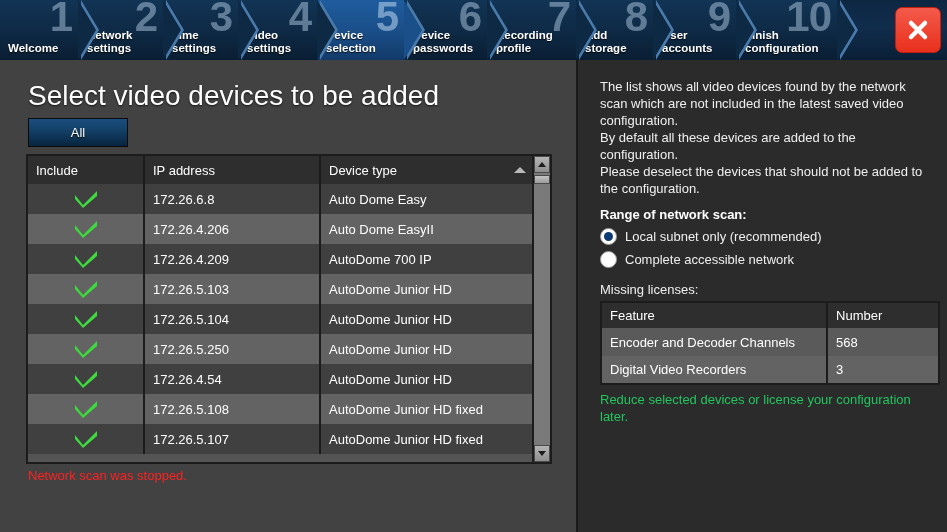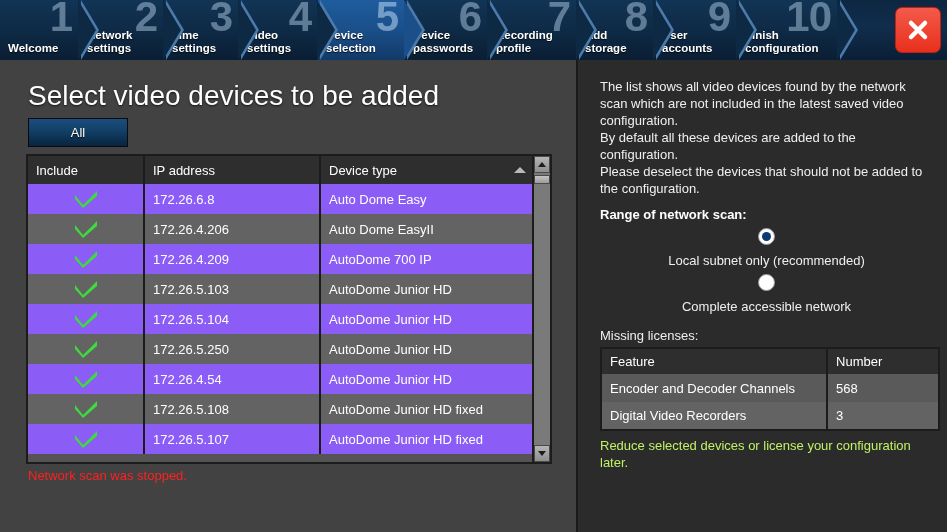--- a/index.html
+++ b/index.html
@@ -130,21 +130,21 @@
   table.devices td {
     color: #ffffff;
     font-size: 13px;
     padding: 6px 8px;
     height: 30px;
     border-right: 2px solid #1c1c1c;
     white-space: nowrap;
     overflow: hidden;
   }
   table.devices td:last-child { border-right: none; }
-  table.devices tr.row-a td { background: #8b5cf6; }
+  table.devices tr.row-a td { background: #404040; }
   table.devices tr.row-b td { background: #636363; }
   td.col-include { text-align: center; padding: 0; }
   .check svg { display: block; margin: 0 auto; }
   .sort-asc {
     position: absolute; right: 8px; top: 50%;
     transform: translateY(-50%);
     width: 0; height: 0;
     border-left: 6px solid transparent;
     border-right: 6px solid transparent;
     border-bottom: 6px solid #b9b9b9;
@@ -200,21 +200,21 @@
   .help-text {
     font-size: 13px; color: #efefef; line-height: 17px;
     white-space: pre-line;
   }
   .section-head {
     font-size: 13px; font-weight: bold; color: #ffffff;
     margin-top: 10px;
   }
   .radio-row {
     display: flex; align-items: center; gap: 8px;
-    margin-top: 6px; cursor: pointer; flex-direction: column;
+    margin-top: 6px; cursor: pointer;
   }
   .radio {
     width: 17px; height: 17px; border-radius: 50%;
     background: #ffffff;
     border: 1px solid #9a9a9a;
     flex: 0 0 17px;
     display: flex; align-items: center; justify-content: center;
   }
   .radio.checked::after {
     content: "";
@@ -246,21 +246,21 @@
   }
   table.licenses th:last-child { border-right: none; }
   table.licenses td {
     color: #ffffff; font-size: 13px;
     padding: 5px 8px; height: 28px;
     border-right: 2px solid #1c1c1c;
   }
   table.licenses td:last-child { border-right: none; }
   table.licenses tr.row-a td { background: #5a5a5a; }
   table.licenses tr.row-b td { background: #636363; }
-  .lic-footer { font-size: 13px; color: #bef264; line-height: 17px; margin-top: 6px; white-space: pre-line; }
+  .lic-footer { font-size: 13px; color: #22c55e; line-height: 17px; margin-top: 6px; white-space: pre-line; }
 </style>
 </head>
 <body>
 
 <div id="app">
 
   <div class="wizard-bar">
     <div class="steps" id="steps-container">
         <div class="step" style="width: 78px; z-index: 40;">
           <span class="step-num">1</span>

